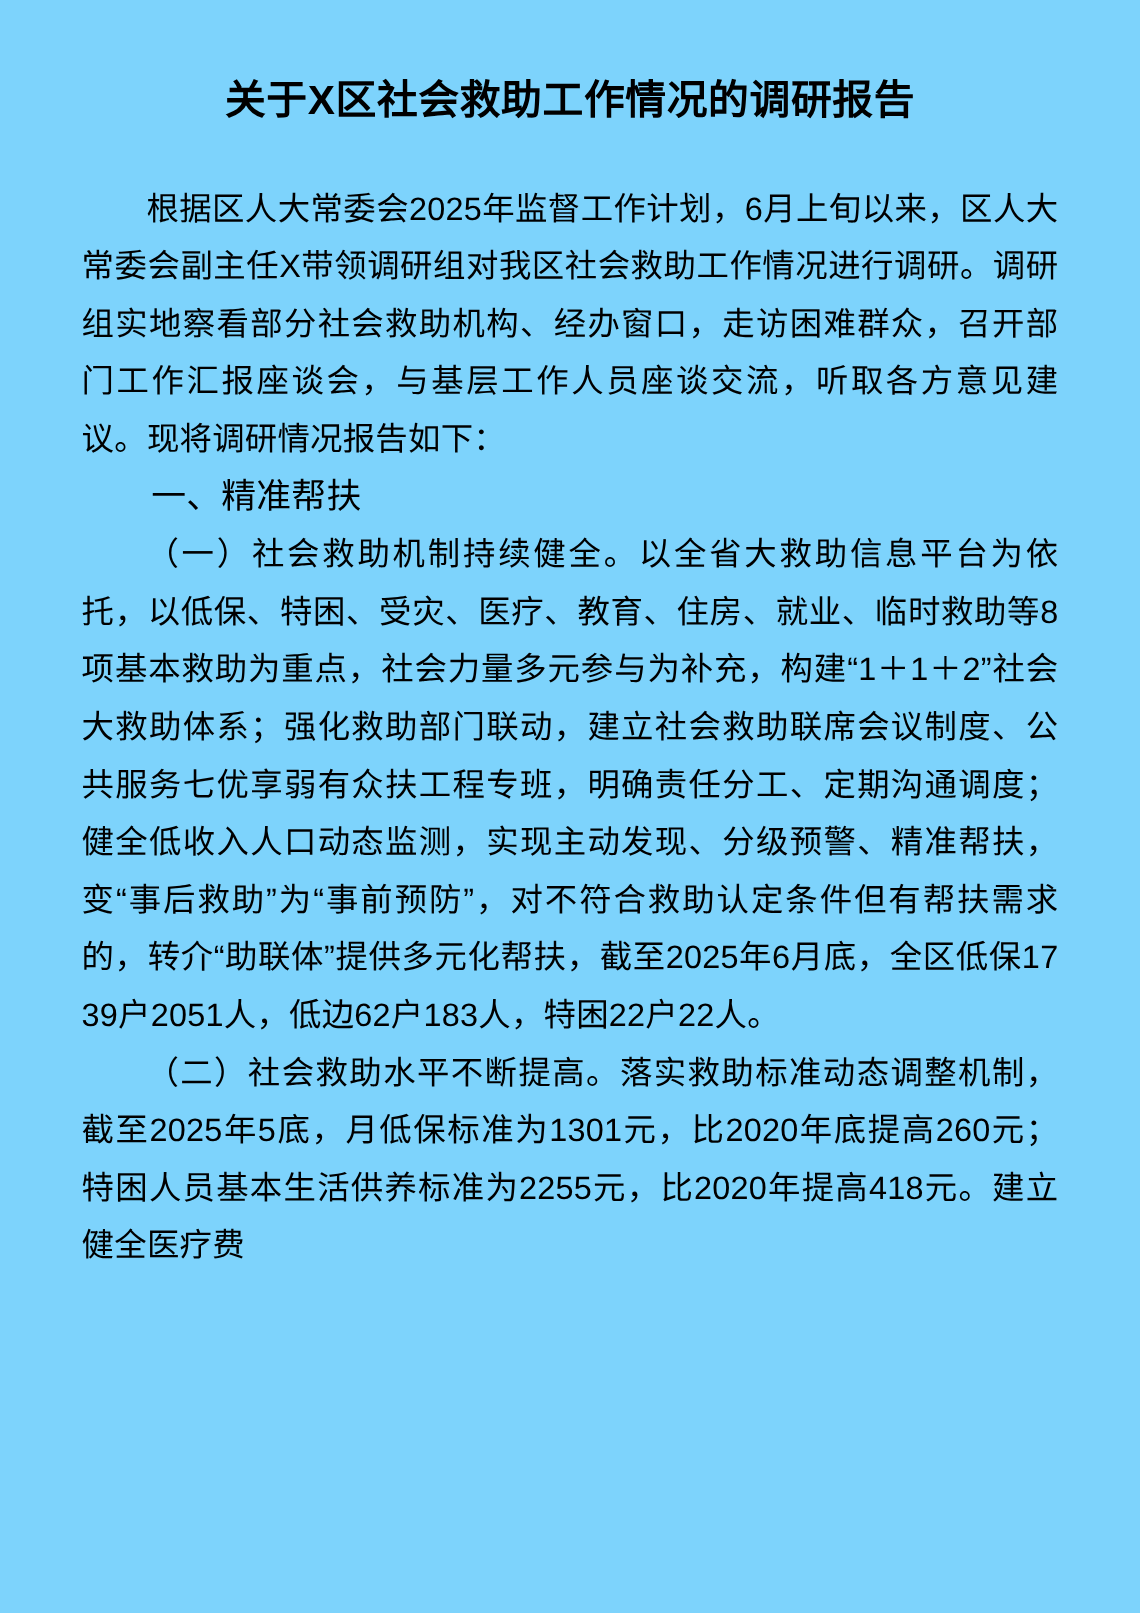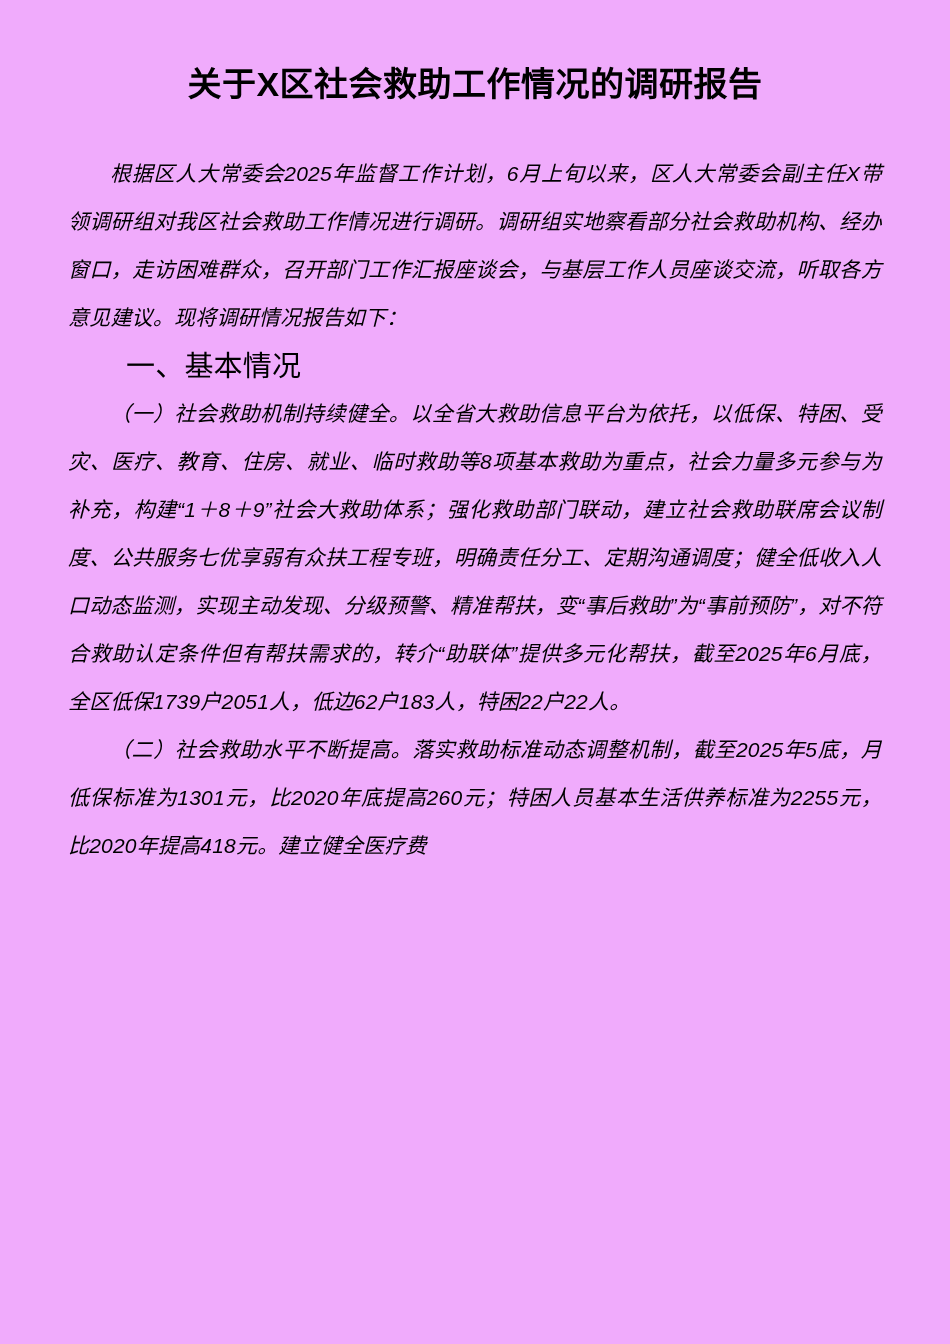--- a/index.html
+++ b/index.html
@@ -9,21 +9,21 @@
   }
   body {
     font-family: "Liberation Sans", "DejaVu Sans", sans-serif;
     color: #000000;
     -webkit-font-smoothing: antialiased;
   }
   #page {
     position: relative;
     width: 950px;
     height: 1344px;
-    background: #f0abfc;
+    background: #7dd3fc;
     overflow: hidden;
     box-sizing: border-box;
   }
   .doc-body {
     position: absolute;
     left: 68px;
     top: 0;
     width: 814px;
   }
   .doc-title {
@@ -31,29 +31,28 @@
     font-weight: bold;
     text-align: center;
     letter-spacing: 0.5px;
     line-height: 1.35;
     margin: 0;
     padding-top: 62px;
     padding-bottom: 0;
     white-space: nowrap;
   }
   .para {
-    font-size: 21px;
+    font-size: 27px;
     line-height: 48px;
     margin: 0;
     text-align: justify;
     text-justify: inter-ideograph;
     text-align-last: left;
     letter-spacing: 0.2px;
     word-break: break-all;
-    font-style: italic;
   }
   .indent {
     text-indent: 2em;
   }
   .heading-line {
     font-size: 29px;
     line-height: 48px;
     margin: 0;
     text-indent: 2em;
     letter-spacing: 0.2px;
@@ -63,22 +62,22 @@
 <body>
 
 <div id="page">
 
   <h1 class="doc-title">关于X区社会救助工作情况的调研报告</h1>
 
   <div class="doc-body" style="top:150px;">
 
     <p class="para indent">根据区人大常委会2025年监督工作计划，6月上旬以来，区人大常委会副主任X带领调研组对我区社会救助工作情况进行调研。调研组实地察看部分社会救助机构、经办窗口，走访困难群众，召开部门工作汇报座谈会，与基层工作人员座谈交流，听取各方意见建议。现将调研情况报告如下：</p>
 
-    <p class="heading-line">一、基本情况</p>
+    <p class="heading-line">一、精准帮扶</p>
 
 
-    <p class="para indent">（一）社会救助机制持续健全。以全省大救助信息平台为依托，以低保、特困、受灾、医疗、教育、住房、就业、临时救助等8项基本救助为重点，社会力量多元参与为补充，构建“1＋8＋9”社会大救助体系；强化救助部门联动，建立社会救助联席会议制度、公共服务七优享弱有众扶工程专班，明确责任分工、定期沟通调度；健全低收入人口动态监测，实现主动发现、分级预警、精准帮扶，变“事后救助”为“事前预防”，对不符合救助认定条件但有帮扶需求的，转介“助联体”提供多元化帮扶，截至2025年6月底，全区低保1739户2051人，低边62户183人，特困22户22人。</p>
+    <p class="para indent">（一）社会救助机制持续健全。以全省大救助信息平台为依托，以低保、特困、受灾、医疗、教育、住房、就业、临时救助等8项基本救助为重点，社会力量多元参与为补充，构建“1＋1＋2”社会大救助体系；强化救助部门联动，建立社会救助联席会议制度、公共服务七优享弱有众扶工程专班，明确责任分工、定期沟通调度；健全低收入人口动态监测，实现主动发现、分级预警、精准帮扶，变“事后救助”为“事前预防”，对不符合救助认定条件但有帮扶需求的，转介“助联体”提供多元化帮扶，截至2025年6月底，全区低保1739户2051人，低边62户183人，特困22户22人。</p>
 
     <p class="para indent">（二）社会救助水平不断提高。落实救助标准动态调整机制，截至2025年5底，月低保标准为1301元，比2020年底提高260元；特困人员基本生活供养标准为2255元，比2020年提高418元。建立健全医疗费</p>
 
   </div>
 
 </div>
 
 </body></html>

